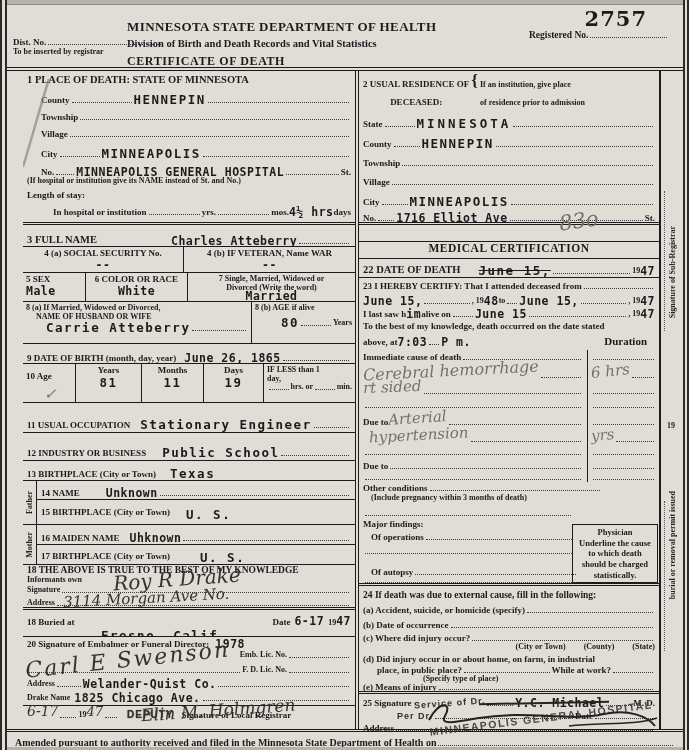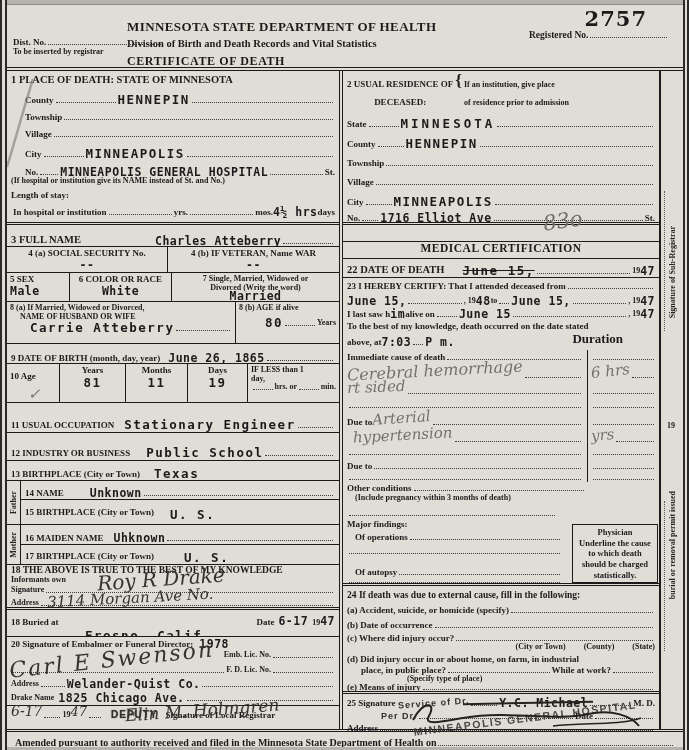--- a/index.html
+++ b/index.html
@@ -13,21 +13,21 @@
   .hdr-center{position:absolute;left:120px;top:14px;width:430px;text-align:left;}
   .hdr-dept{font-weight:700;font-size:13px;letter-spacing:.4px;}
   .hdr-div{font-weight:700;font-size:10.5px;margin-top:3px;}
   .hdr-cert{font-weight:700;font-size:12px;letter-spacing:.6px;margin-top:5px;}
   .hdr-left{position:absolute;left:6px;top:32px;width:150px;font-size:9px;}
   .hdr-left .row{padding:0;}
   .hdr-right{position:absolute;right:14px;top:2px;text-align:right;width:140px;}
   .big-num{font-weight:700;font-size:21px;font-family:"DejaVu Serif",serif;letter-spacing:1px;line-height:1.1;}
   .reg-row{font-size:9.5px;font-weight:700;display:flex;align-items:flex-end;}
   
-  .bdy{display:flex;border-top:4px double #1b1b1b;border-bottom:3px double #1b1b1b;height:665px;box-sizing:border-box;}
+  .bdy{display:flex;border-top:4px double #1b1b1b;border-bottom:3px double #1b1b1b;height:665px;box-sizing:border-box;padding-left:16px;}
   .colL{width:336px;border-right:4px double #1b1b1b;box-sizing:border-box;}
   .colR{flex:1;box-sizing:border-box;position:relative;}
   .mstrip{width:24px;border-left:2px solid #1b1b1b;position:relative;box-sizing:border-box;}
   .sec{border-bottom:1px solid #1b1b1b;box-sizing:border-box;overflow:hidden;position:relative;}
   .sec.db{border-bottom:3px double #1b1b1b;}
   .row{display:flex;align-items:flex-end;padding:0 4px;line-height:1.12;}
   .lbl{font-weight:700;font-size:9px;white-space:nowrap;}
   .lbl2{font-weight:700;font-size:10.5px;white-space:nowrap;}
   .sm{font-weight:700;font-size:8px;white-space:nowrap;}
   .dots{flex:1;border-bottom:1.4px dotted #3a3a3a;margin:0 2px 2px 2px;min-width:6px;}
@@ -131,21 +131,21 @@
             <span class="dots"></span>
             <span class="lbl">St.</span>
           </div>
         <div class="row">
             <span class="sm">(If hospital or institution give its NAME instead of St. and No.)</span>
           </div>
         <div class="row" style="height:14px">
             <span class="lbl">Length of stay:</span>
           </div>
         <div class="row" style="height:17px">
-            <span class="lbl" style="margin-left:2px">In hospital or institution</span>
+            <span class="lbl" style="margin-left:26px">In hospital or institution</span>
             <span class="dots"></span>
             <span class="lbl">yrs.</span>
             <span class="dots"></span>
             <span class="lbl">mos.</span>
             <span class="typed">4½ hrs</span>
             <span class="lbl">days</span>
           </div>
         <div class="row" style="height:17px">
             <span class="lbl" style="margin-left:10px">In this community</span>
             <span class="typed">? 10</span>
@@ -486,21 +486,21 @@
           </div>
         <div class="row" style="height:12px">
             <span class="lbl">To the best of my knowledge, death occurred on the date stated</span>
           </div>
         <div class="row" style="height:16px">
             <span class="lbl">above, at</span>
             <span class="typed">7:03</span>
             <span class="dots fix" style="width:10px"></span>
             <span class="typed">P m.</span>
             <span style="flex:1"></span>
-            <span class="lbl2" style="font-size:13px;margin-right:32px">Duration</span>
+            <span class="lbl2" style="font-size:11px;margin-right:8px">Duration</span>
           </div>
       </div>
 
       <div class="h-cause">
         <div class="causegrid">
           <div class="cl">
             <div class="row" style="height:12px">
                 <span class="lbl">Immediate cause of death</span>
                 <span class="dots"></span>
               </div>

